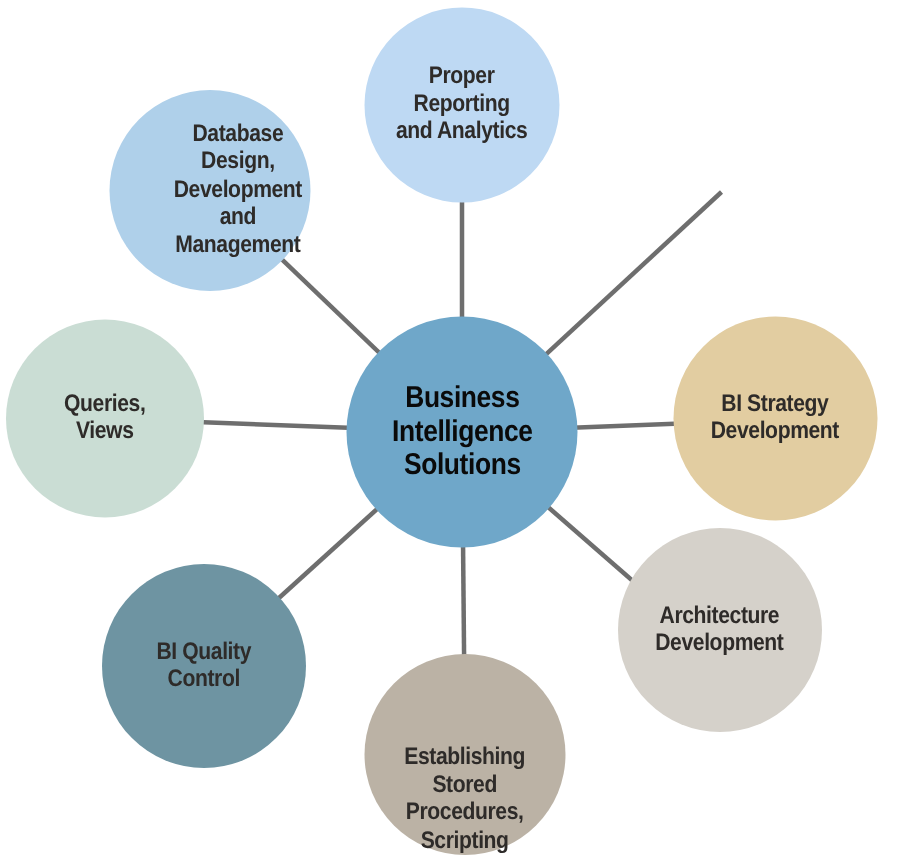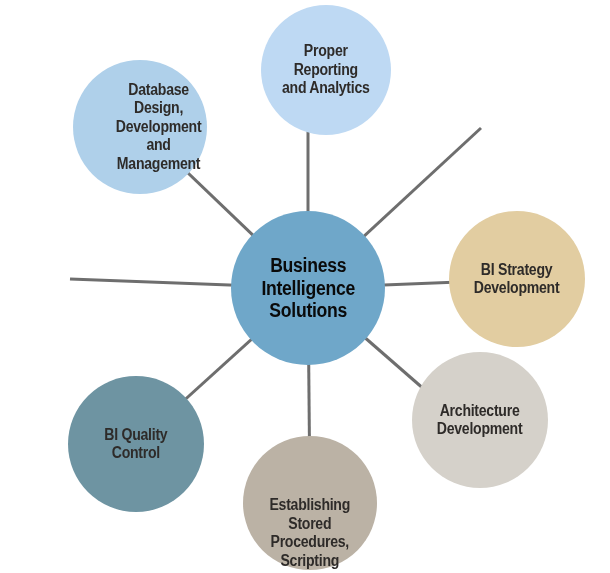--- a/index.html
+++ b/index.html
@@ -39,21 +39,21 @@
     letter-spacing: -0.3px;
     transform: scaleX(0.88);
     transform-origin: center;
   }
   .node.center-node .label {
     font-size: 20px;
     line-height: 1.12;
   }
   
   .pos-center       { left: 231px; top: 211px; width: 154px; height: 154px; }
-  .pos-top          { left: 261px; top: 5px;   width: 130px; height: 130px; }
+  .pos-top          { left: 243px; top: 5px;   width: 130px; height: 130px; }
   .pos-top-right    { left: 414px; top: 61px;  width: 134px; height: 134px; }
   .pos-right        { left: 449px; top: 211px; width: 136px; height: 136px; }
   .pos-bottom-right { left: 412px; top: 352px; width: 136px; height: 136px; }
   .pos-bottom       { left: 243px; top: 436px; width: 134px; height: 134px; align-items: flex-end; }
   .pos-bottom-left  { left: 68px;  top: 376px; width: 136px; height: 136px; }
   .pos-left         { left: 4px;   top: 213px; width: 132px; height: 132px; }
   .pos-top-left     { left: 73px;  top: 60px;  width: 134px; height: 134px; justify-content: flex-end; }
 </style>
 </head>
 <body>
@@ -99,20 +99,24 @@
 Stored
 Procedures,
 Scripting</span>
   </div>
 
   <div class="node pos-bottom-left" style="background-color: rgb(110, 148, 162);">
     <span class="label" style="color: rgb(46, 43, 41);">BI Quality
 Control</span>
   </div>
 
+  <div class="node pos-left" style="background-color: rgb(202, 221, 212);">
+    <span class="label" style="color: rgb(46, 43, 41);">Queries,
+Views</span>
+  </div>
 
   <div class="node pos-top-left" style="background-color: rgb(175, 208, 234);">
     <span class="label" style="color: rgb(46, 43, 41);">Database
 Design,
 Development
 and
 Management</span>
   </div>
 
 </div>

